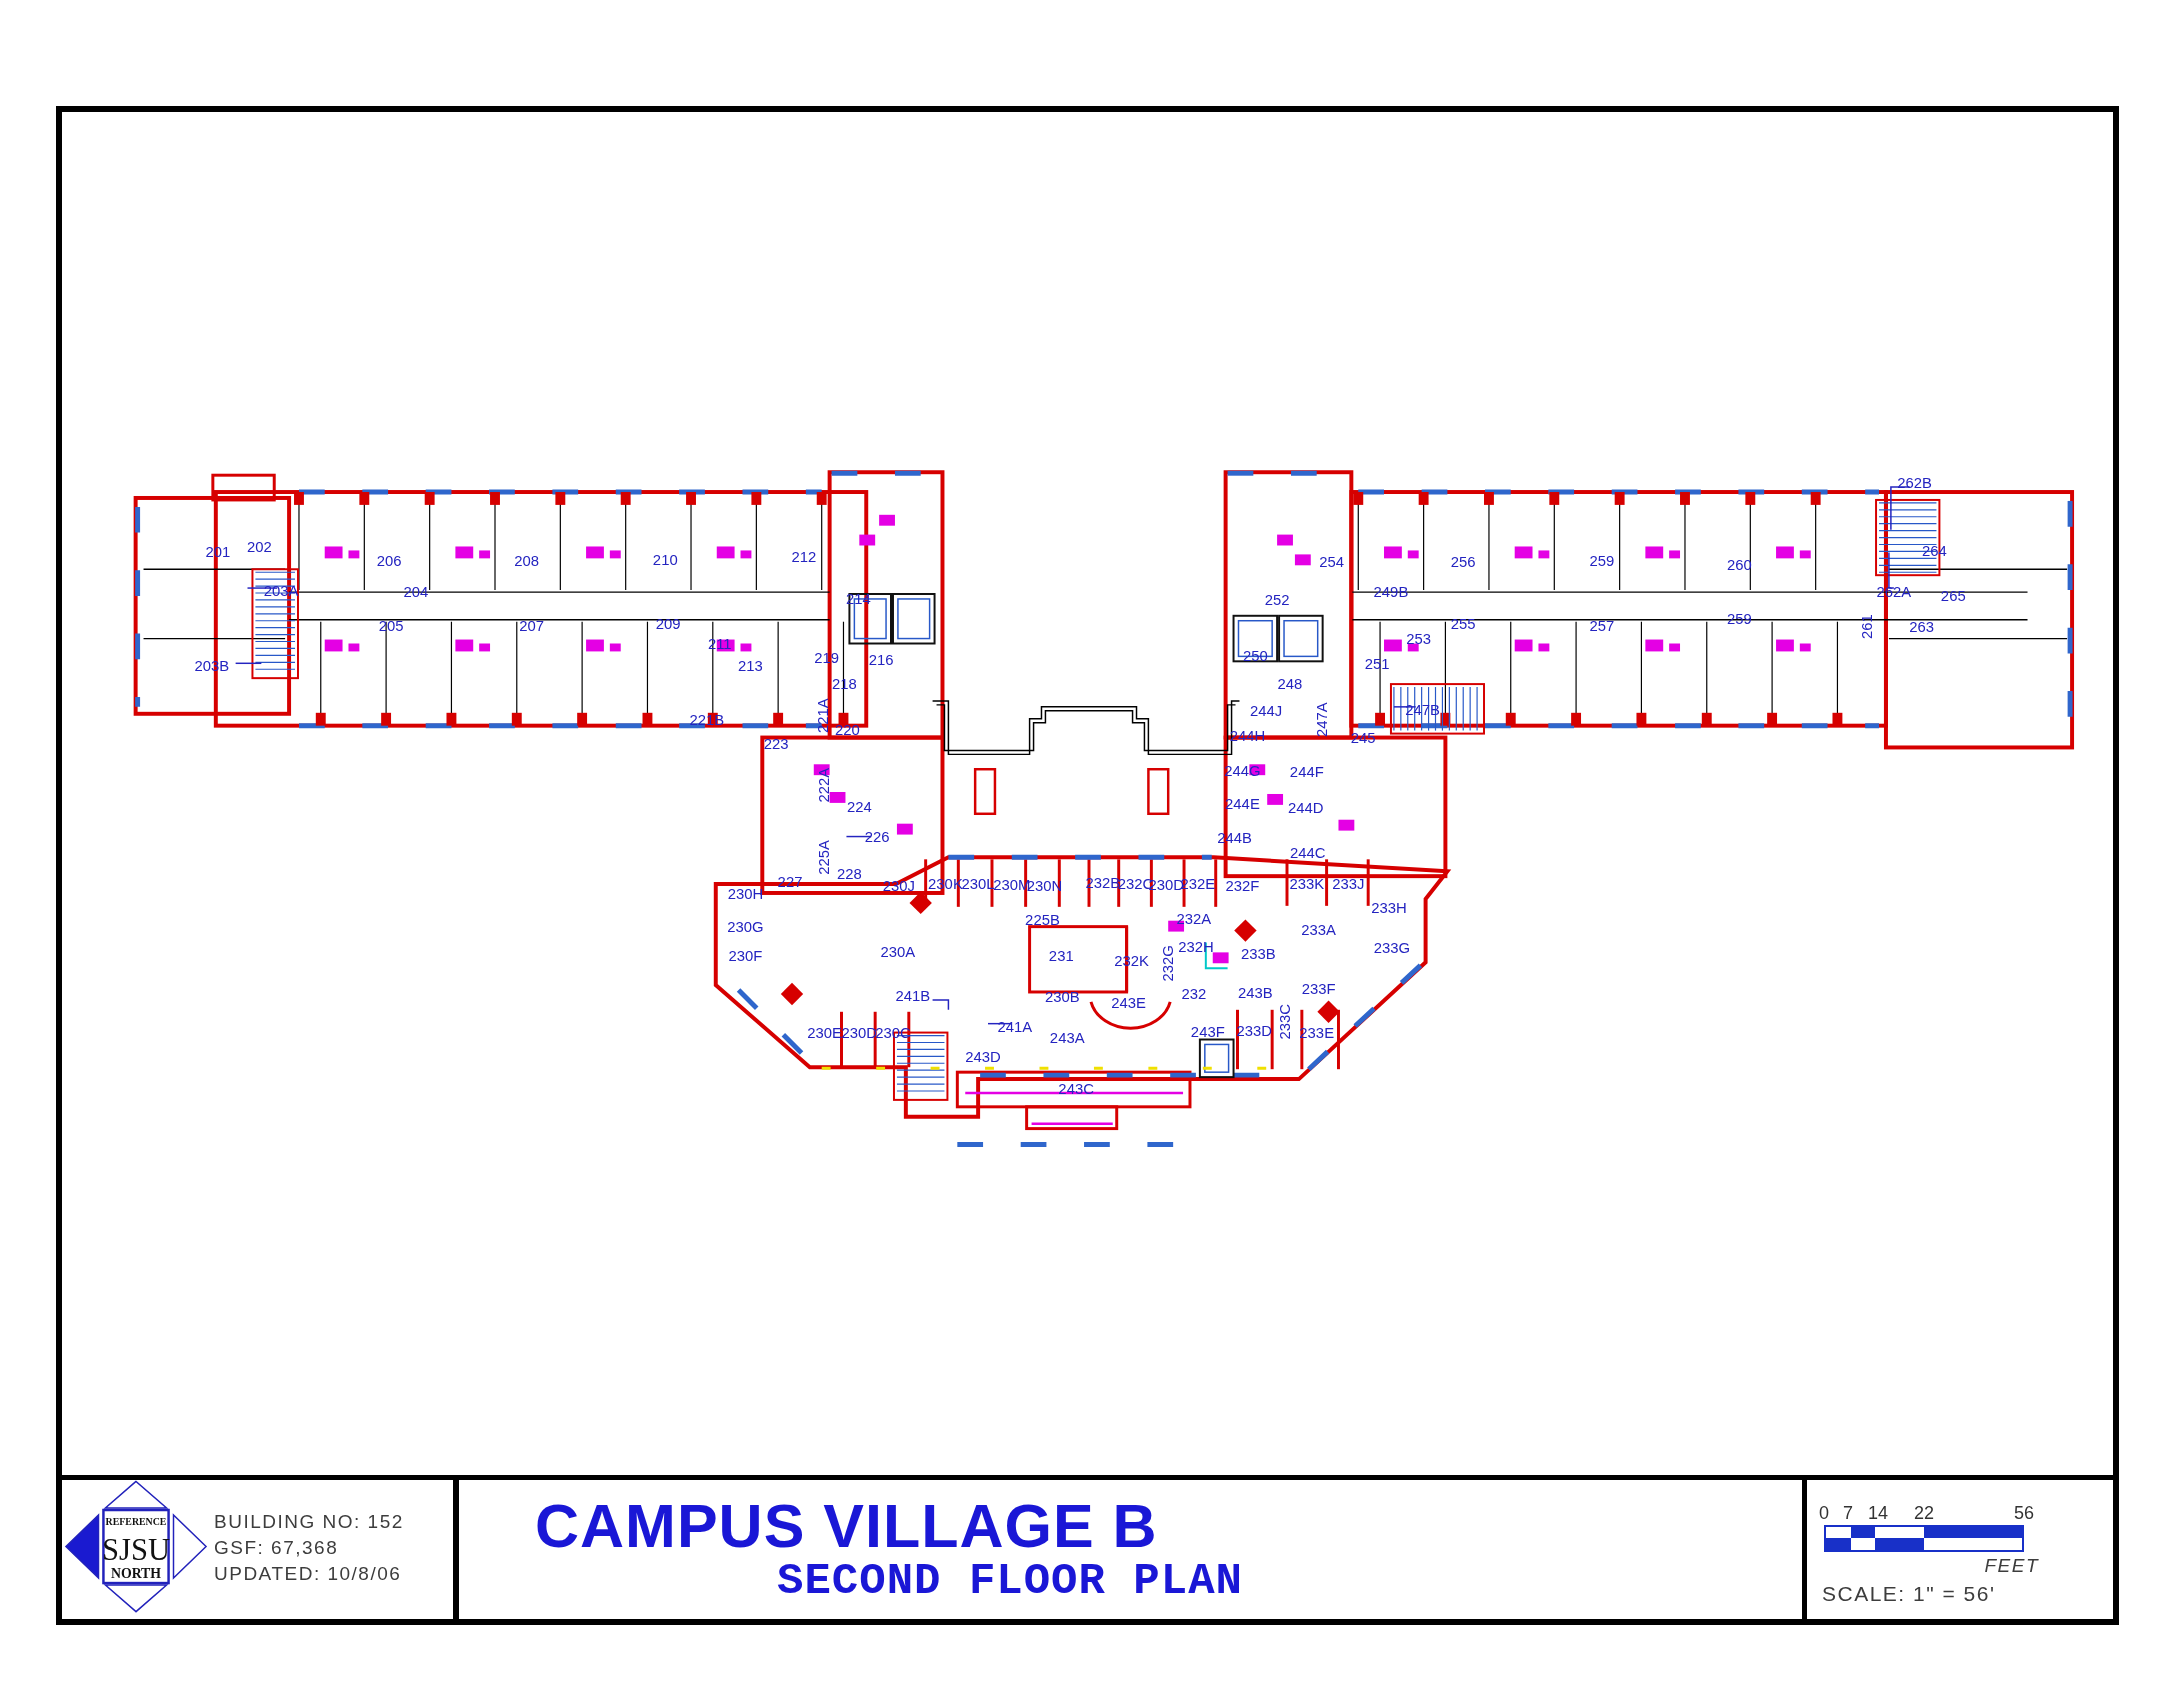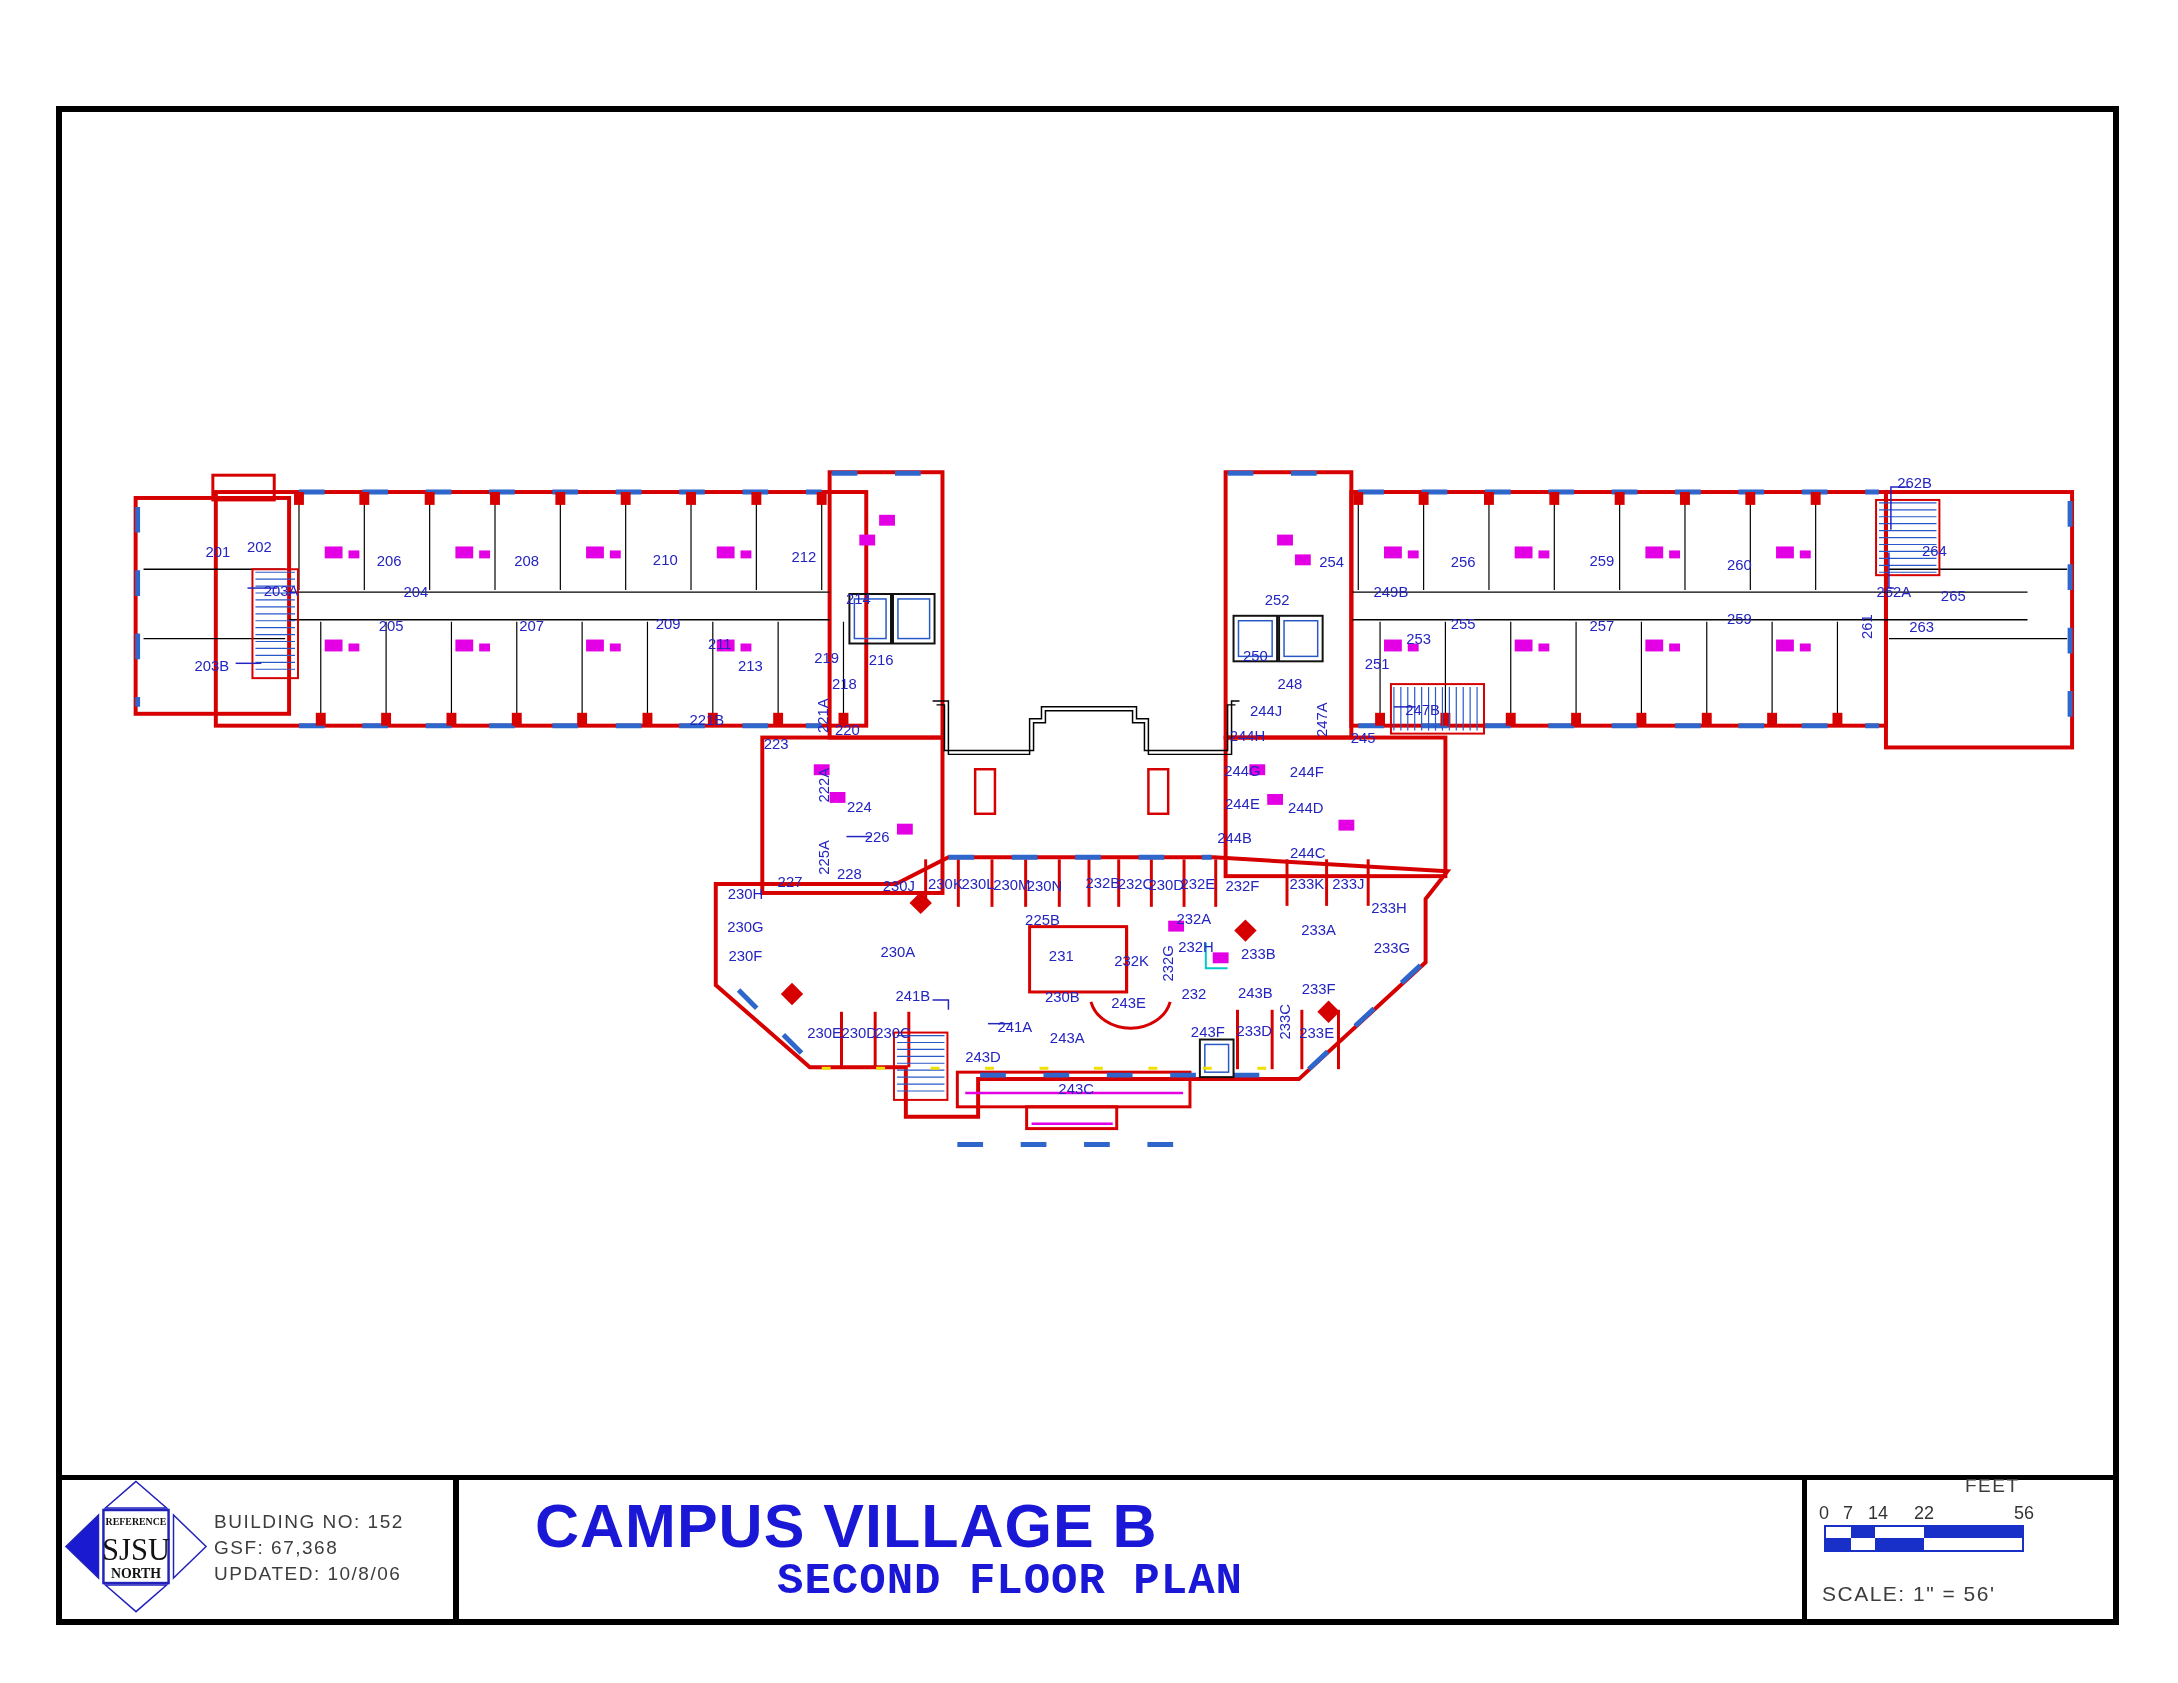--- a/index.html
+++ b/index.html
@@ -16,21 +16,21 @@
   #bldg-info{left:214px;top:1509px;font-size:19px;line-height:26px;}
   #title1{left:535px;top:1491px;width:950px;text-align:left;font-size:61px;font-weight:bold;color:#1a17d6;letter-spacing:1px;white-space:nowrap;}
   #title2{left:535px;top:1556px;width:950px;text-align:center;font-size:44px;font-weight:bold;color:#1a17d6;letter-spacing:1px;white-space:nowrap;font-family:Liberation Mono, monospace;}
   
   .tick{top:1503px;font-size:18px;color:#333;transform:translateX(-50%);}
   #scalebar{left:1824px;top:1525px;width:200px;height:27px;border:2px solid #1830c8;box-sizing:border-box;}
   #scalebar .row{display:flex;height:11.4px;}
   #scalebar .seg{height:100%;}
   .seg.b{background:#1830c8;}
   .seg.w{background:#fff;}
-  #feet-label{left:1965px;top:1475px;width:74px;font-size:19px;}
+  #feet-label{left:1965px;top:1555px;width:74px;text-align:right;font-size:19px;font-style:italic;}
   #scale-text{left:1822px;top:1582px;font-size:21px;}
   .room-label{font:15px "Liberation Sans",sans-serif;fill:#2424c0;text-anchor:middle;}
   .logo-serif{font-family:"Liberation Serif",serif;}
 </style>
 </head>
 <body>
 
 <svg id="plan-svg" class="abs" width="2178" height="1683" viewBox="0 0 2200 1700">
 
   <g stroke="#d60000" fill="none" stroke-width="4">

